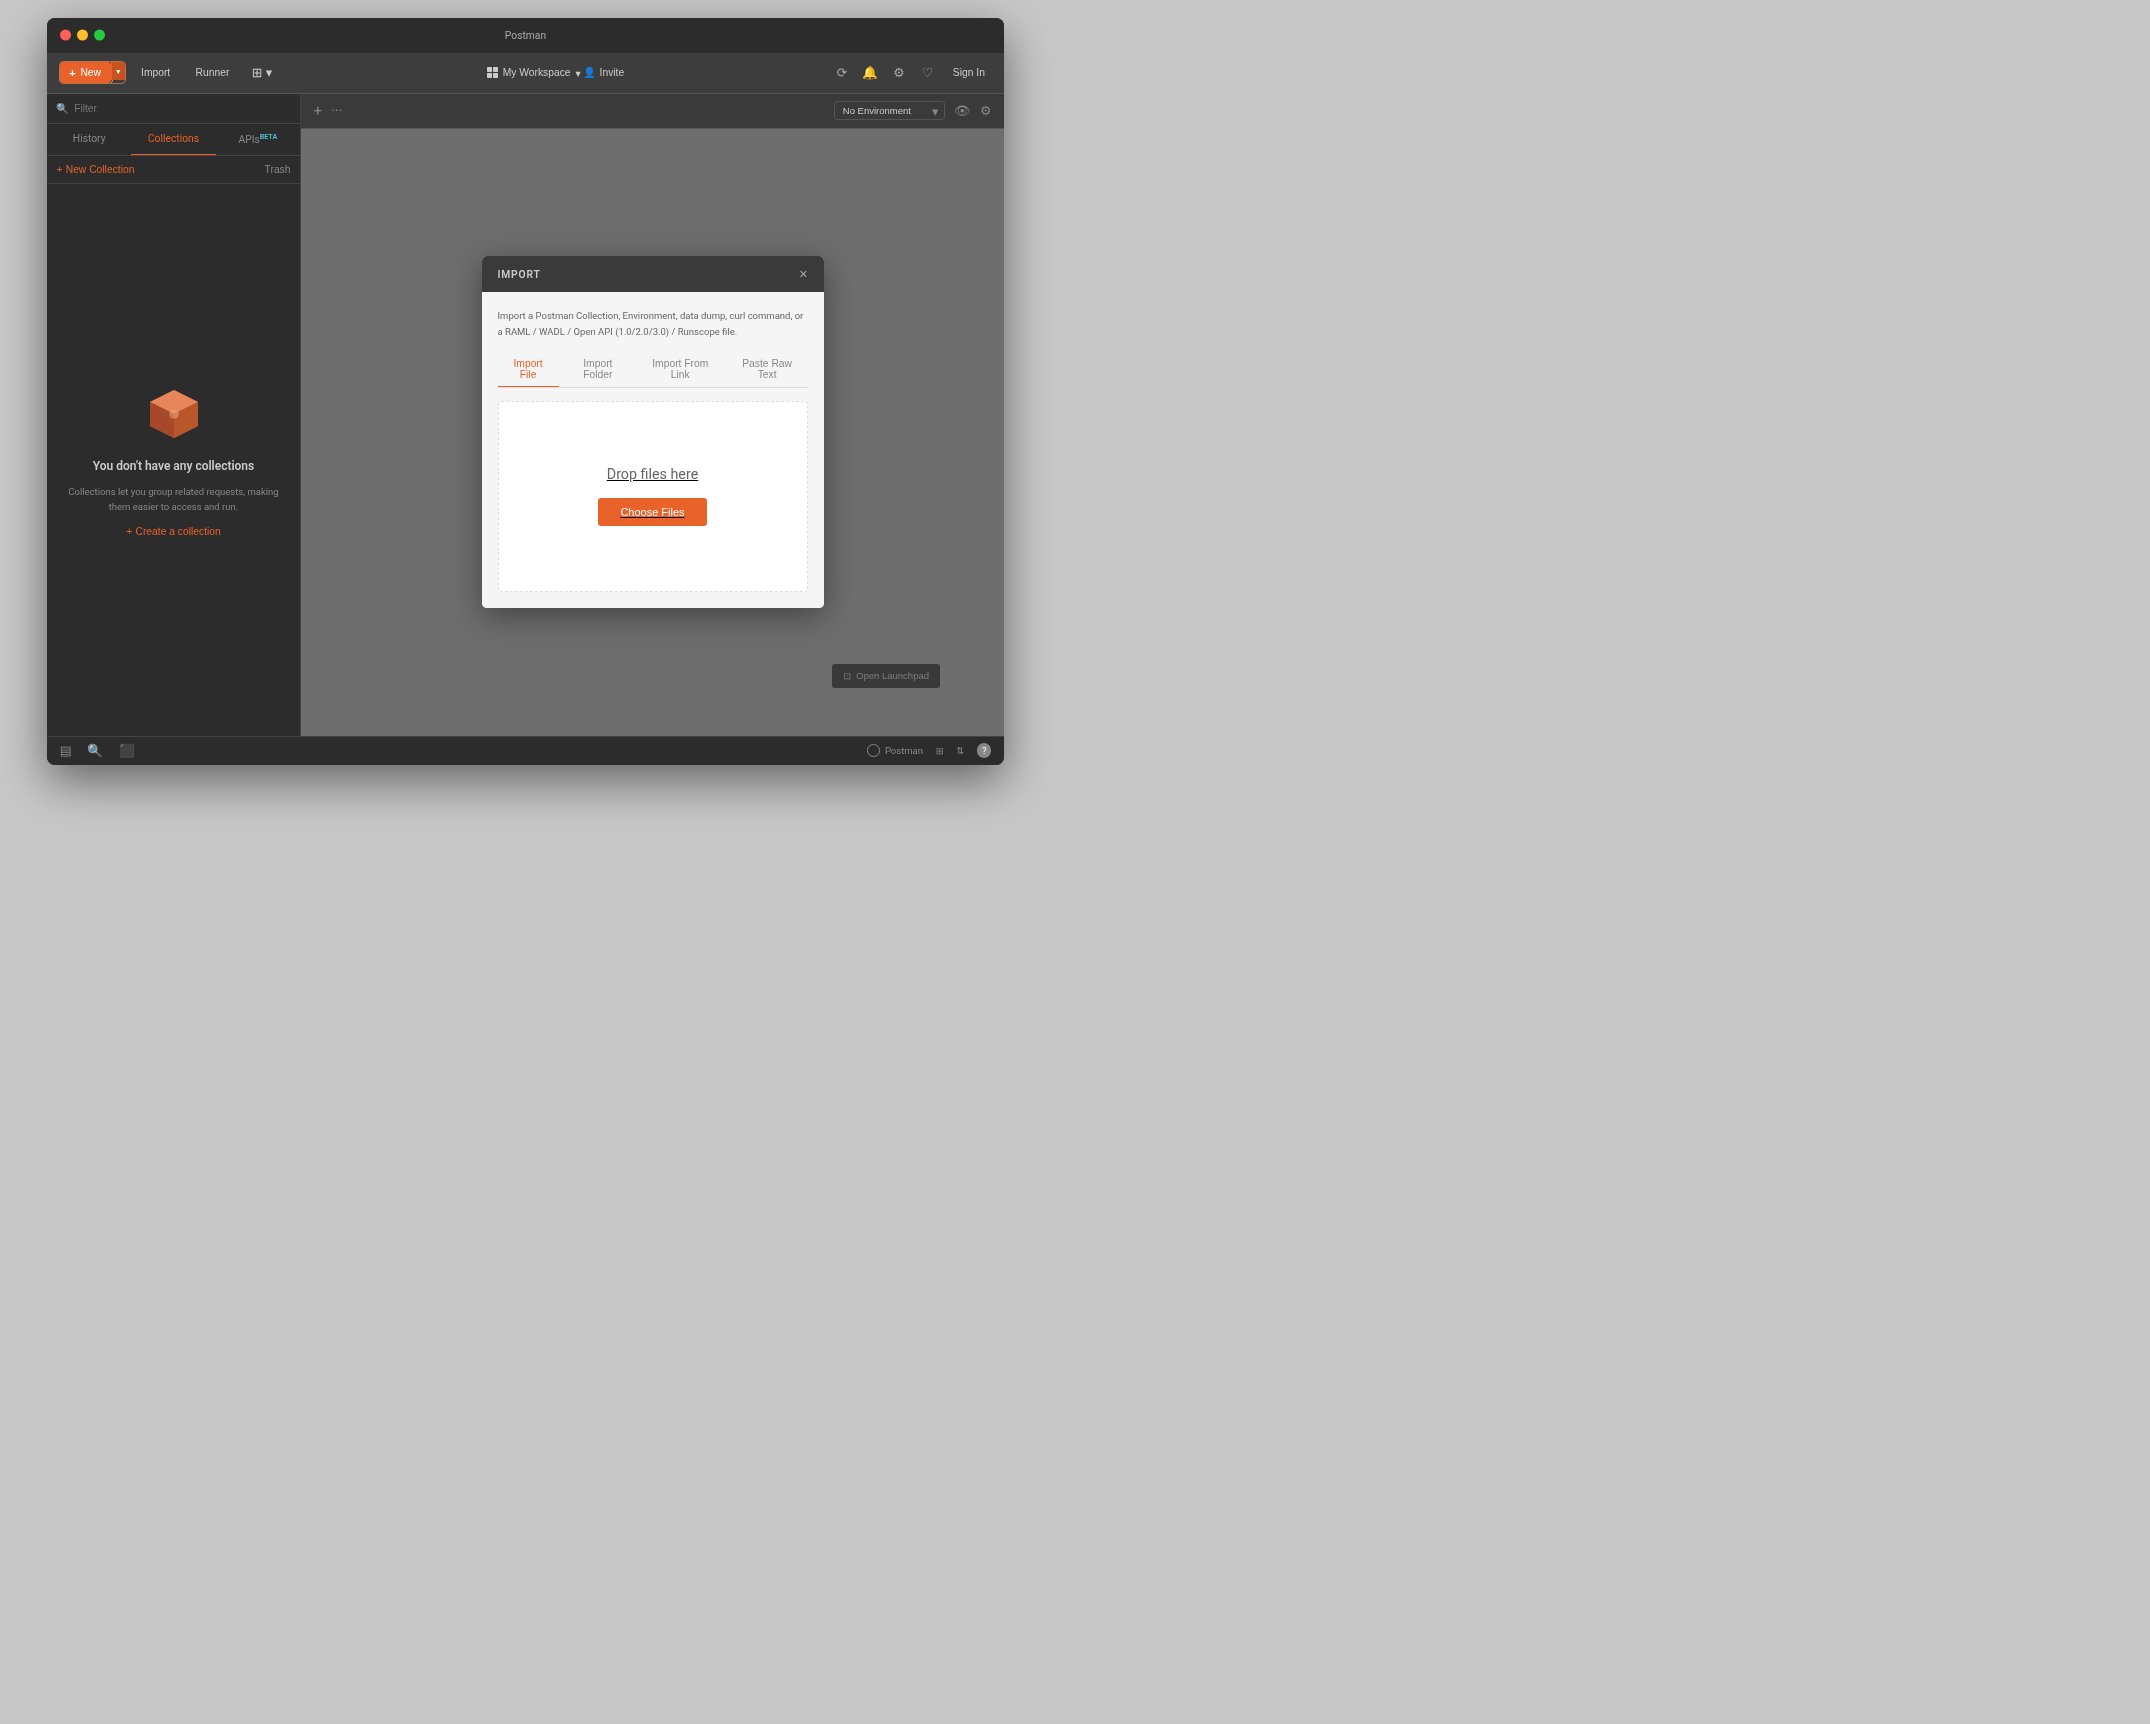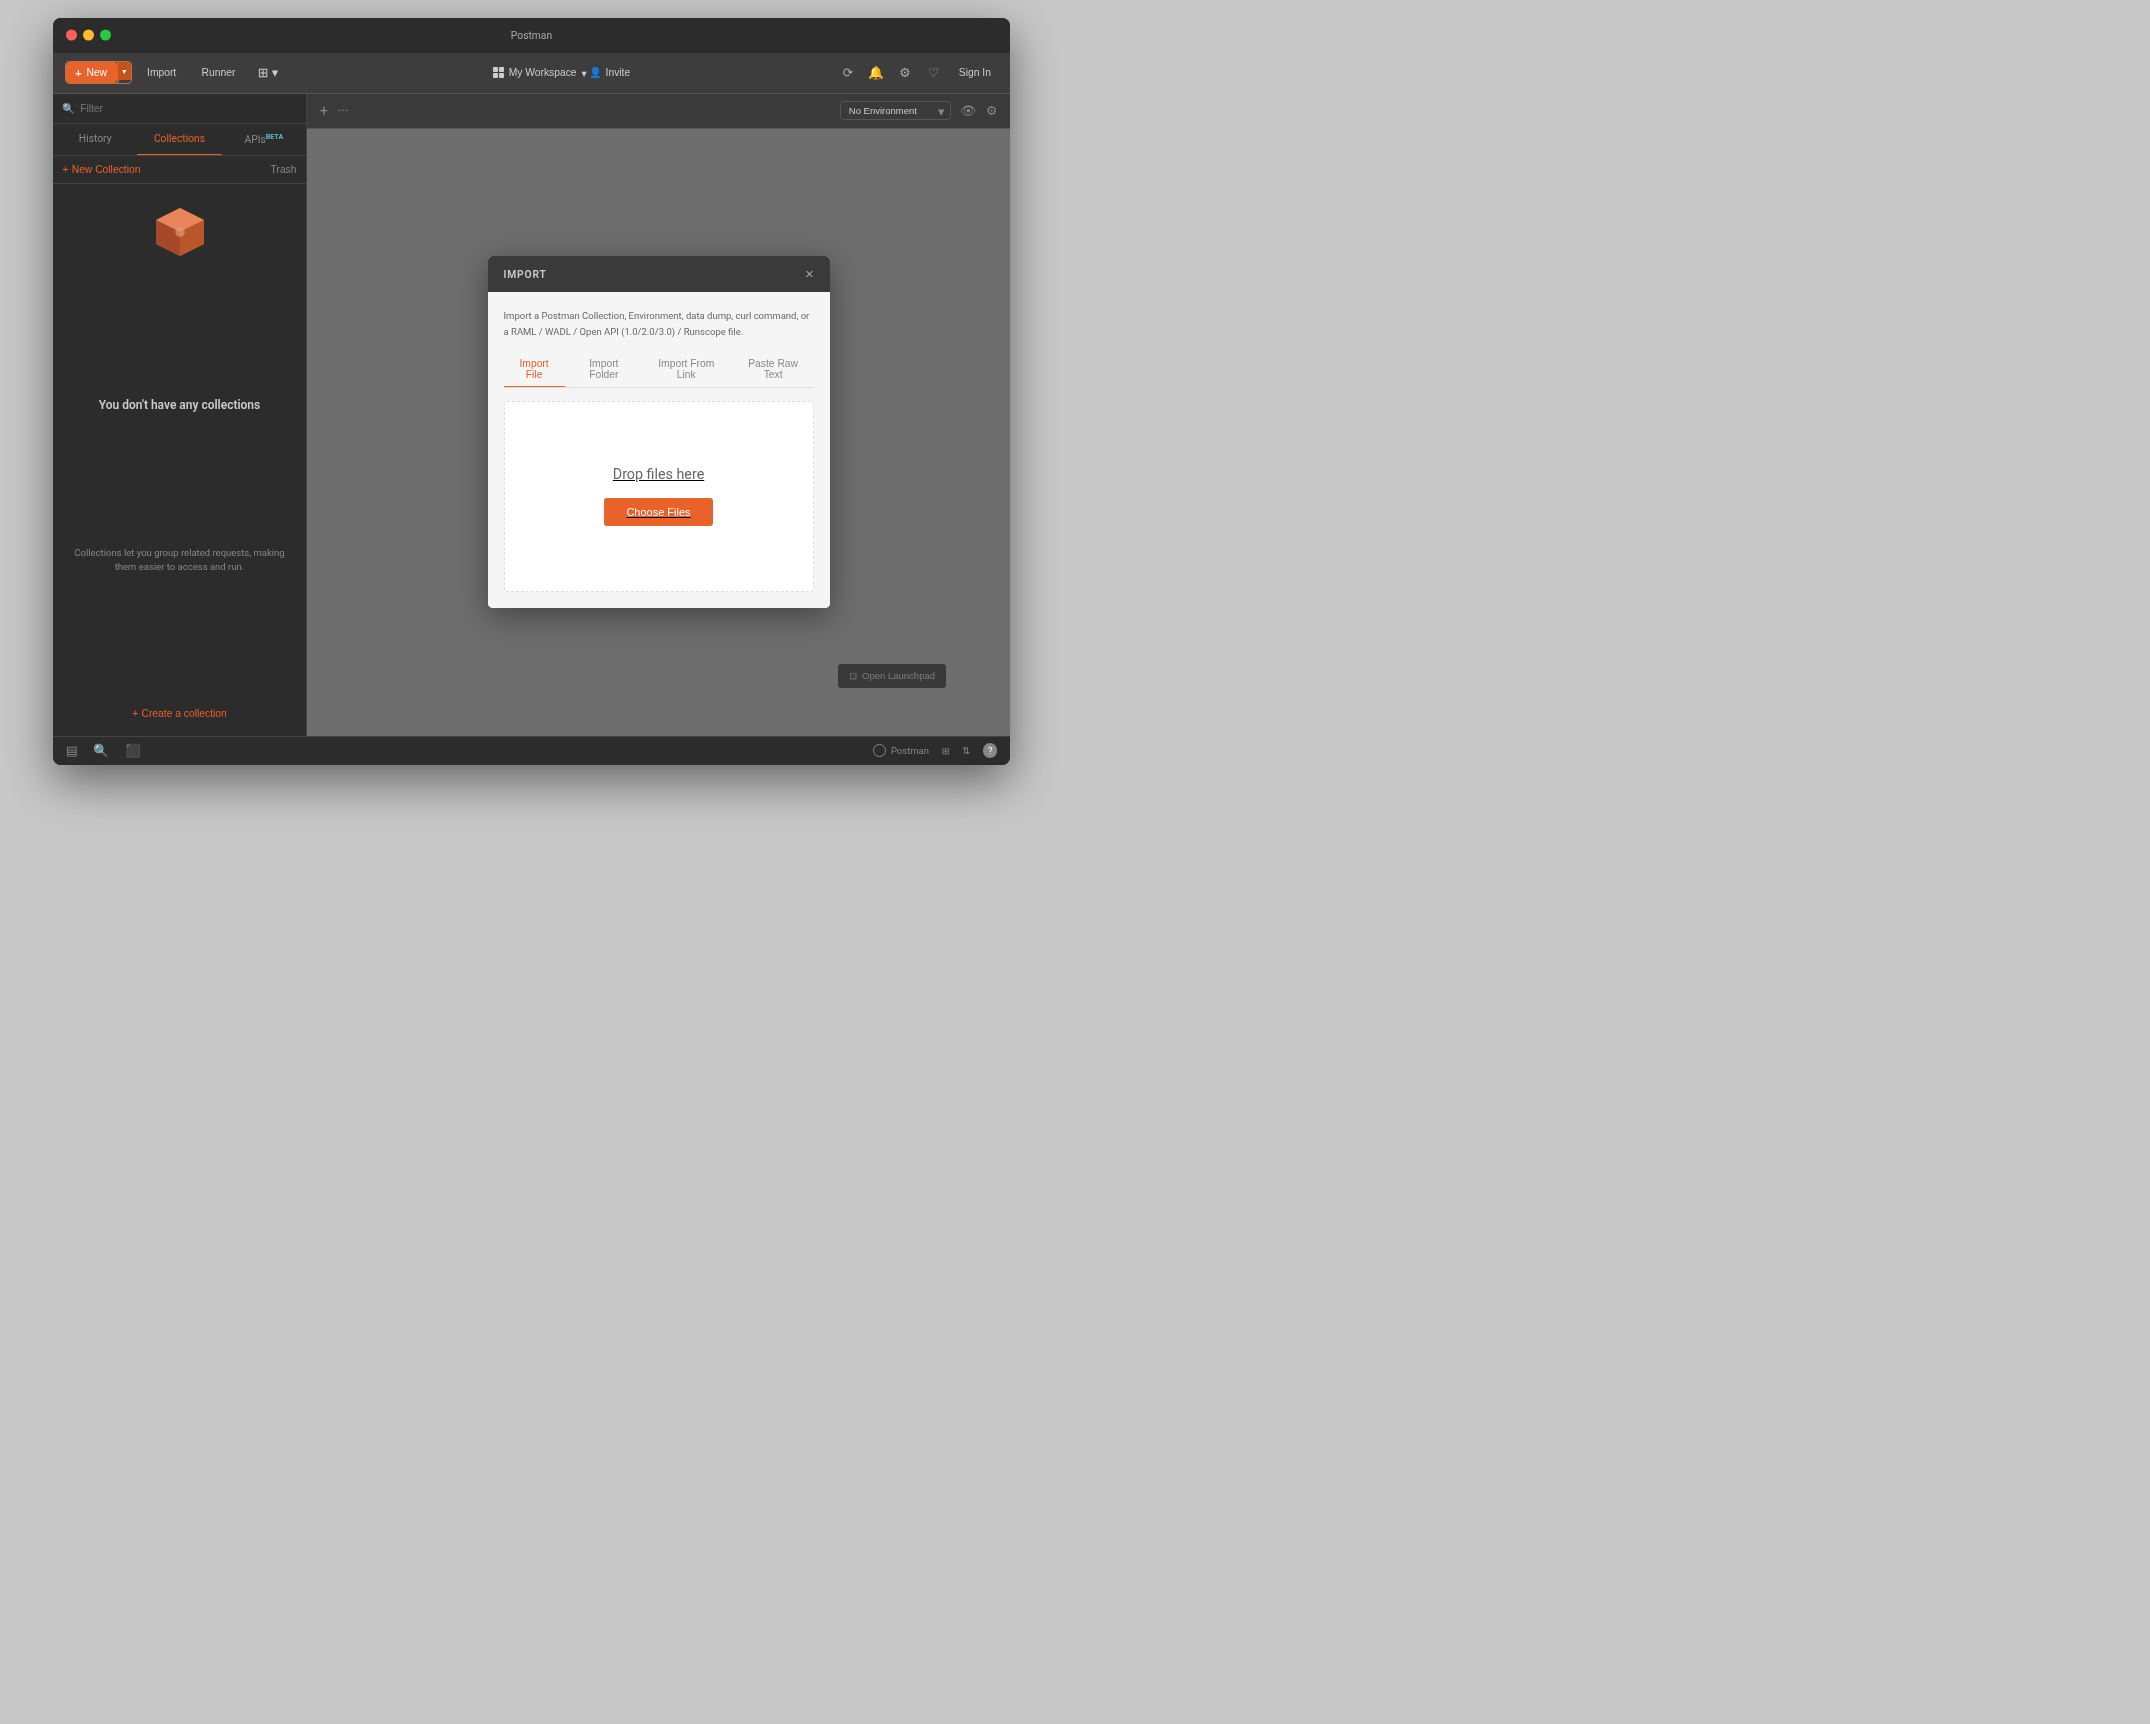--- a/index.html
+++ b/index.html
@@ -13,21 +13,21 @@
       position: relative;
     }
 
     .window {
       width: 957px;
       height: 747px;
       background: #2c2c2c;
       border-radius: 8px;
       position: absolute;
       top: 17.5px;
-      left: 53px;
+      left: 47px;
       overflow: hidden;
       box-shadow: 0 16px 48px rgba(0,0,0,0.5);
     }
 
     
     .titlebar {
       height: 35px;
       background: #2c2c2c;
       display: flex;
       align-items: center;
@@ -310,21 +310,21 @@
       cursor: pointer;
       background: none;
       border: none;
     }
 
     .sidebar-empty {
       flex: 1;
       display: flex;
       flex-direction: column;
       align-items: center;
-      justify-content: space-between;
+      justify-content: center;
       gap: 12.7px;
       padding: 16px;
     }
 
     .sidebar-empty-title {
       color: #ccc;
       font-size: 12px;
       font-weight: 600;
       text-align: center;
     }

